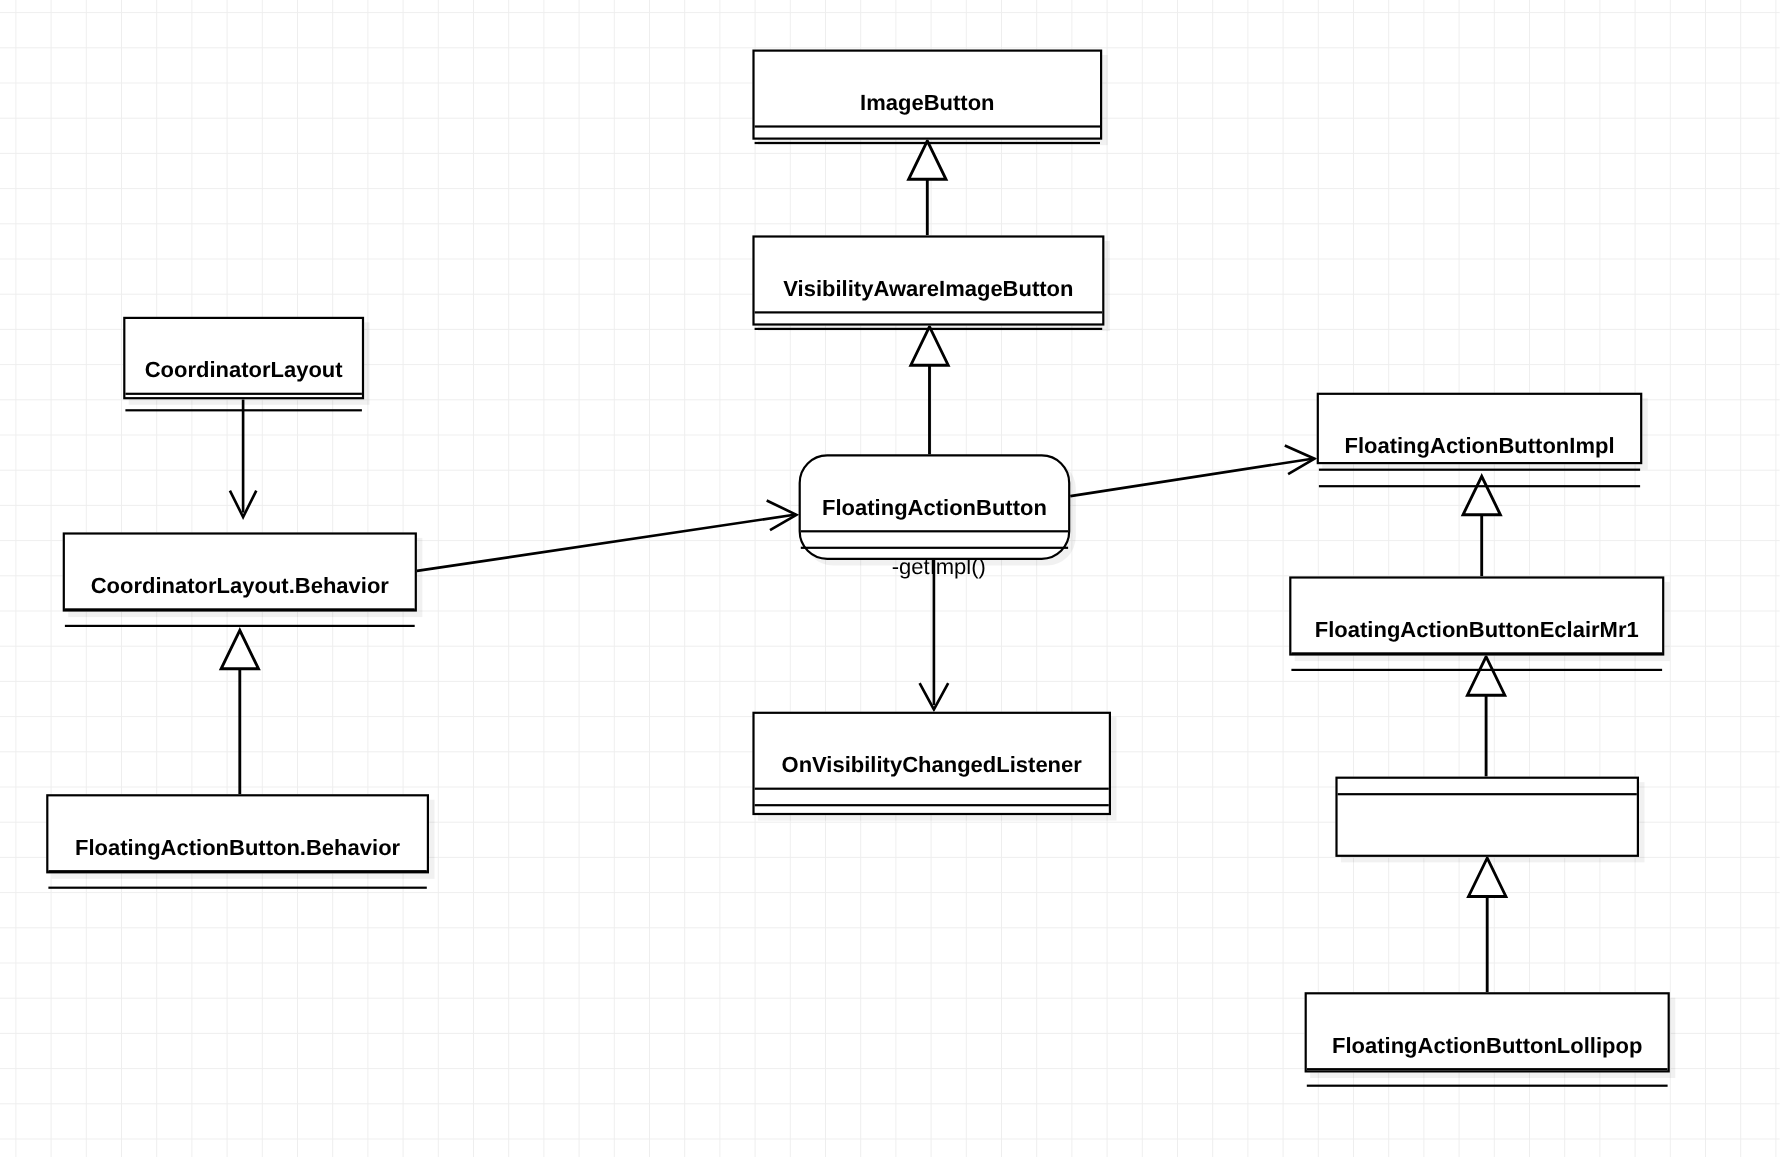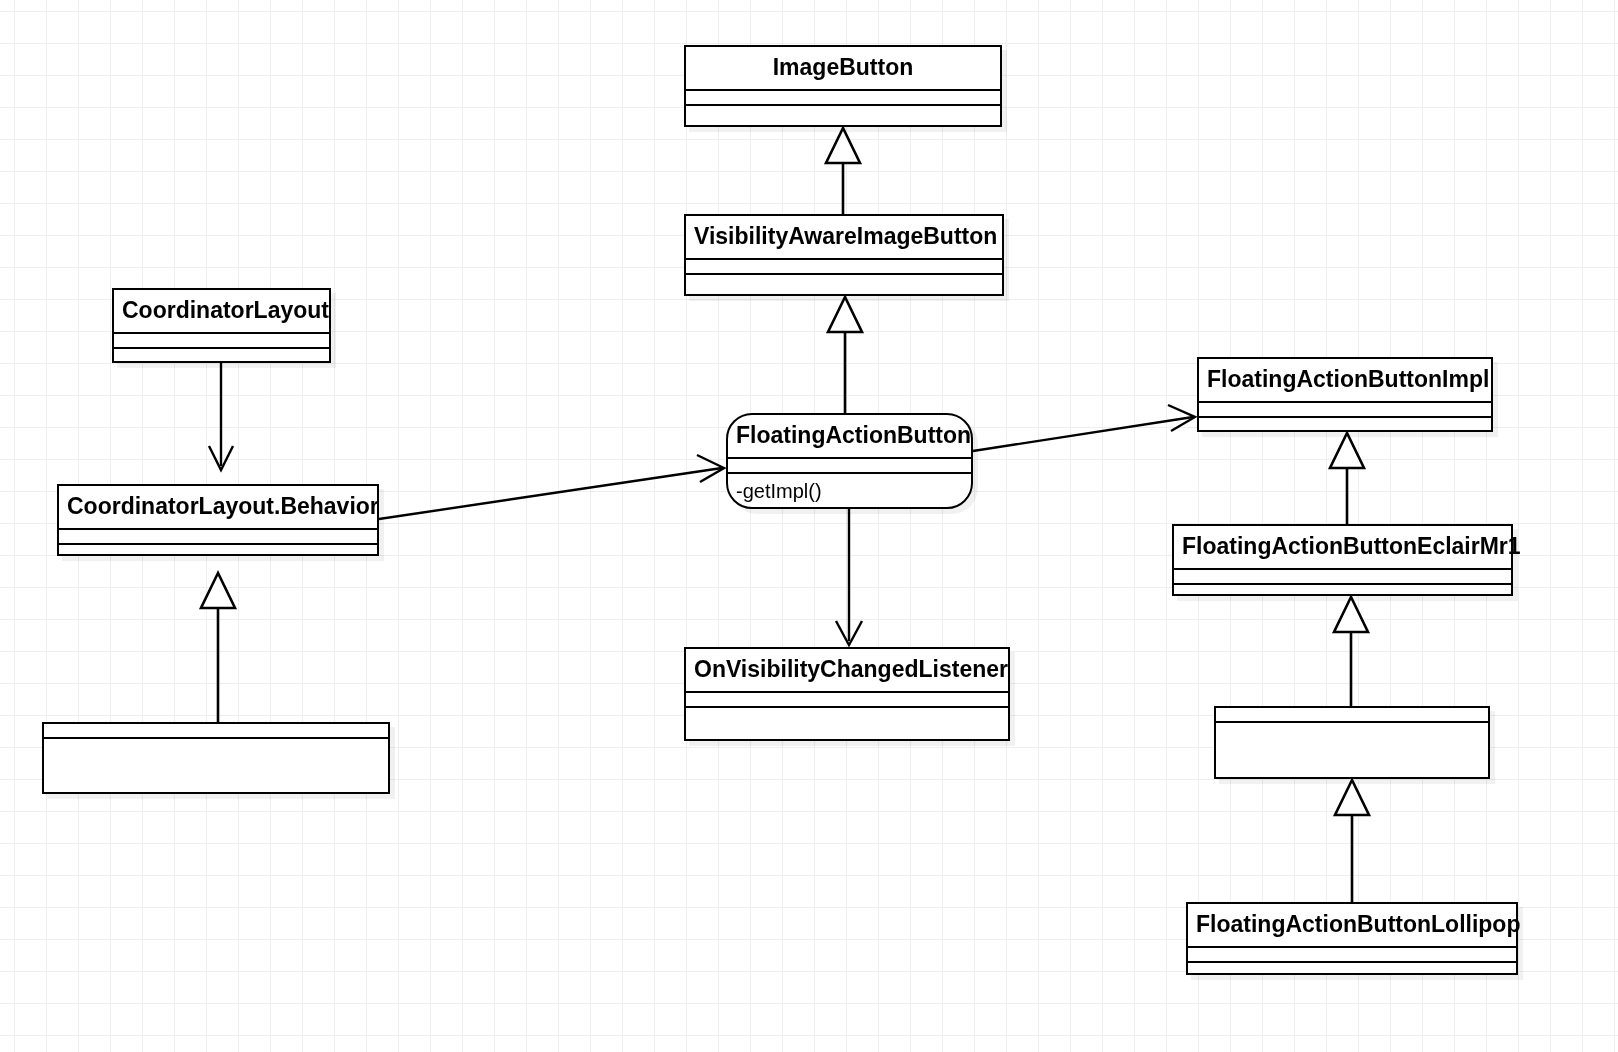--- a/index.html
+++ b/index.html
@@ -35,45 +35,47 @@
     position: absolute;
     box-sizing: border-box;
     background: #ffffff;
     border: 2px solid #000000;
     box-shadow: 5px 5px 0 0 rgba(0,0,0,0.055);
   }
   .uml-title {
     box-sizing: border-box;
     text-align: center;
     font-weight: bold;
-    font-size: 23px;
+    font-size: 20px;
     line-height: 1.0;
     color: #000000;
     padding: 9px 8px 10px 8px;
     white-space: nowrap;
     border-bottom: 2px solid #000000;
+    margin-top: 28px;
   }
   .uml-compartment {
     box-sizing: border-box;
     border-bottom: 2px solid #000000;
     height: 15px;
   }
   .uml-compartment.last {
     border-bottom: none;
   }
   .uml-compartment.tall {
     height: 38px;
   }
   .uml-members {
     box-sizing: border-box;
     font-size: 20px;
     color: #000000;
     padding: 6px 0 7px 8px;
     white-space: nowrap;
     border-bottom: none;
+    text-align: center;
   }
 </style>
 </head>
 <body>
 
 <div id="canvas">
 
   <svg id="edge-layer" width="1618" height="1052" viewBox="0 0 1618 1052">
 
     <g>
@@ -153,24 +155,25 @@
         <div class="uml-title">CoordinatorLayout</div>
         <div class="uml-compartment"></div>
         <div class="uml-compartment last"></div>
       </div>
       <div class="uml-class" style="left: 57px; top: 484px; width: 322px; height: 72px;">
         <div class="uml-title">CoordinatorLayout.Behavior</div>
         <div class="uml-compartment"></div>
         <div class="uml-compartment tall last"></div>
       </div>
       <div class="uml-class" style="left: 42px; top: 722px; width: 348px; height: 72px;">
+        <div class="uml-title">FloatingActionButton.Behavior</div>
         <div class="uml-compartment"></div>
         <div class="uml-compartment last"></div>
       </div>
-      <div class="uml-class" style="left: 1197px; top: 357px; width: 296px; height: 75px;">
+      <div class="uml-class" style="left: 1197px; top: 357px; width: 296px; height: 65px;">
         <div class="uml-title">FloatingActionButtonImpl</div>
         <div class="uml-compartment"></div>
         <div class="uml-compartment last"></div>
       </div>
       <div class="uml-class" style="left: 1172px; top: 524px; width: 341px; height: 72px;">
         <div class="uml-title">FloatingActionButtonEclairMr1</div>
         <div class="uml-compartment"></div>
         <div class="uml-compartment last"></div>
       </div>
       <div class="uml-class" style="left: 1214px; top: 706px; width: 276px; height: 73px;">

